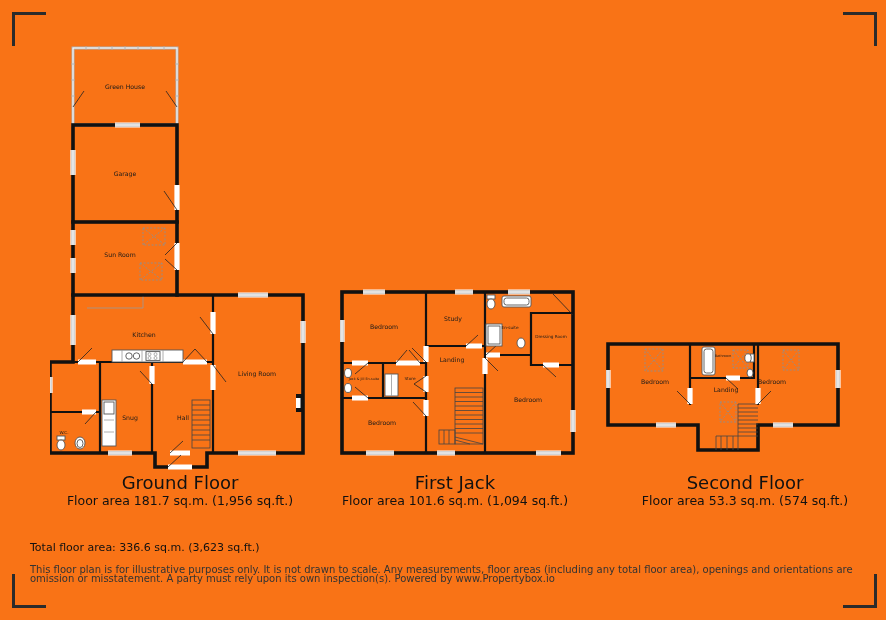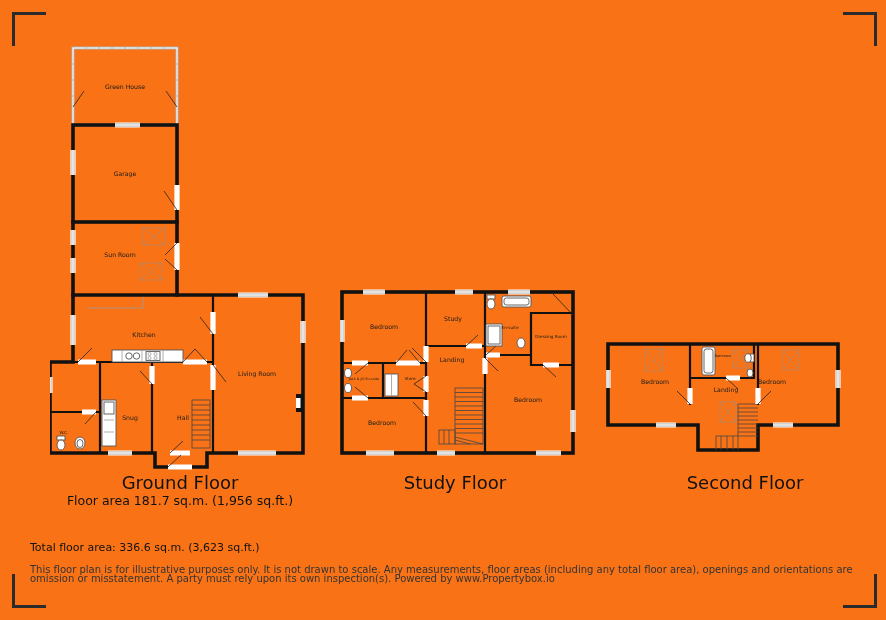--- a/index.html
+++ b/index.html
@@ -270,24 +270,26 @@
     <text class="tlabel" x="117" y="14.5">Bathroom</text>
     <text class="rlabel" x="120" y="50">Landing</text>
     <text class="rlabel" x="166" y="42">Bedroom</text>
   </svg>
 
   <div class="floor-label" style="left:50px;top:472px;width:260px">
     <div class="title">Ground Floor</div>
     <div class="area">Floor area 181.7 sq.m. (1,956 sq.ft.)</div>
   </div>
   <div class="floor-label" style="left:330px;top:472px;width:250px">
-    <div class="title">Study Floor</div>
+    <div class="title">First Jack</div>
+    <div class="area">Floor area 101.6 sq.m. (1,094 sq.ft.)</div>
   </div>
   <div class="floor-label" style="left:620px;top:472px;width:250px">
     <div class="title">Second Floor</div>
+    <div class="area">Floor area 53.3 sq.m. (574 sq.ft.)</div>
   </div>
 
   <div id="total">Total floor area: 336.6 sq.m. (3,623 sq.ft.)</div>
 
   <div id="disclaimer">
     <div>This floor plan is for illustrative purposes only. It is not drawn to scale. Any measurements, floor areas (including any total floor area), openings and orientations are</div>
     <div>omission or misstatement. A party must rely upon its own inspection(s). Powered by www.Propertybox.io</div>
   </div>
 
 </div>

